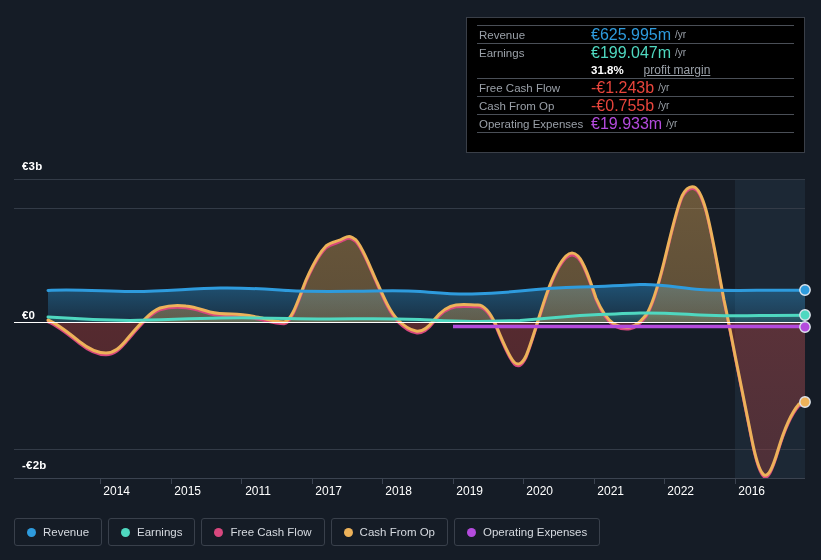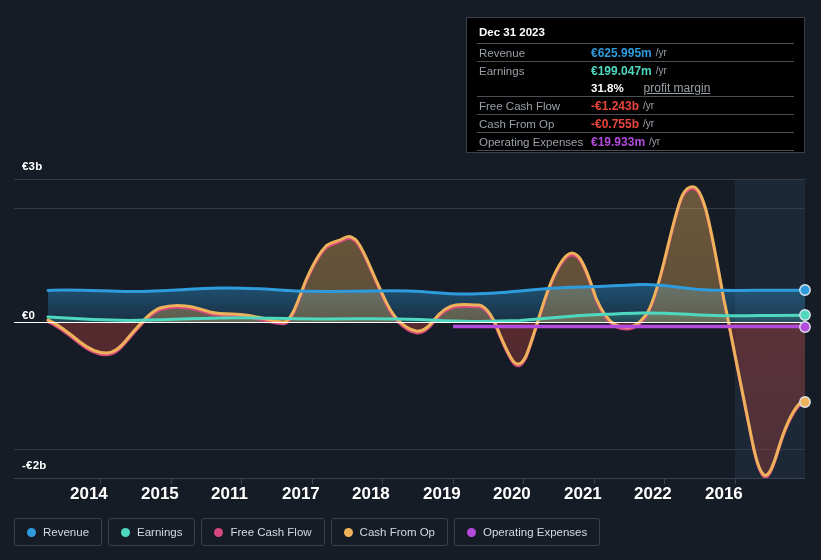--- a/index.html
+++ b/index.html
@@ -5,32 +5,32 @@
   html,body{margin:0;padding:0;background:#151c26;}
   body{width:821px;height:560px;overflow:hidden;font-family:"Liberation Sans",sans-serif;}
   #root{position:relative;width:821px;height:560px;background:#151c26;}
 
   
   #plot{position:absolute;left:0;top:0;width:694px;height:505px;}
   #plot svg{display:block;}
 
   
   .ylab{position:absolute;color:#ffffff;font-size:11.5px;font-weight:700;letter-spacing:.2px;}
-  .xlab{position:absolute;color:#ffffff;font-size:17px;font-weight:700;text-align:left;width:60px;}
+  .xlab{position:absolute;color:#ffffff;font-size:12px;font-weight:400;text-align:right;width:60px;}
 
   
   #tooltip{position:absolute;left:466px;top:17px;width:339px;height:136px;
            background:#000000;border:1px solid #3a3f48;box-sizing:border-box;
            padding:7px 10px 4px 10px;}
   #tip-date{color:#ffffff;font-size:11.5px;font-weight:700;padding:1px 0 5px 2px;}
   .tiprow{display:flex;align-items:center;height:17px;border-top:1px solid #4a4f57;}
   .tiprow.noline{border-top:none;}
   .tipend{border-top:1px solid #4a4f57;height:2px;}
   .tipname{color:#9aa0a8;font-size:11.5px;width:112px;flex:0 0 112px;padding-left:2px;}
-  .tipval{font-size:12px;font-weight:700;}
+  .tipval{font-size:16px;font-weight:400;}
   .tipunit{color:#9aa0a8;font-size:10px;font-weight:400;margin-left:4px;}
   .tipmarginlbl{color:#9aa0a8;font-size:12px;font-weight:400;margin-left:20px;text-decoration:underline;}
   .tipmarginval{color:#ffffff;font-size:11.5px;font-weight:700;}
 
   
   #legend{position:absolute;left:14px;top:518px;display:flex;gap:6px;}
   .lgitem{display:flex;align-items:center;gap:7px;height:28px;padding:0 12px;
           border:1px solid #39404b;border-radius:3px;background:#151c26;box-sizing:border-box;}
   .lgdot{width:9px;height:9px;border-radius:50%;flex:0 0 9px;}
   .lglabel{color:#d6dae0;font-size:11.5px;white-space:nowrap;}
@@ -225,21 +225,20 @@
     <div class="xlab" style="left:282px;top:484px;">2017</div>
     <div class="xlab" style="left:352px;top:484px;">2018</div>
     <div class="xlab" style="left:423px;top:484px;">2019</div>
     <div class="xlab" style="left:493px;top:484px;">2020</div>
     <div class="xlab" style="left:564px;top:484px;">2021</div>
     <div class="xlab" style="left:634px;top:484px;">2022</div>
     <div class="xlab" style="left:705px;top:484px;">2016</div>
   </div>
 
   <div id="tooltip">
-    <div id="tip-date">Dec 31 2023</div>
 
     <div class="tiprow">
       <span class="tipname">Revenue</span>
       <span class="tipval" style="color:#2e9bdd;">€625.995m</span>
       <span class="tipunit">/yr</span>
     </div>
 
     <div class="tiprow">
       <span class="tipname">Earnings</span>
       <span class="tipval" style="color:#4fd8c0;">€199.047m</span>

